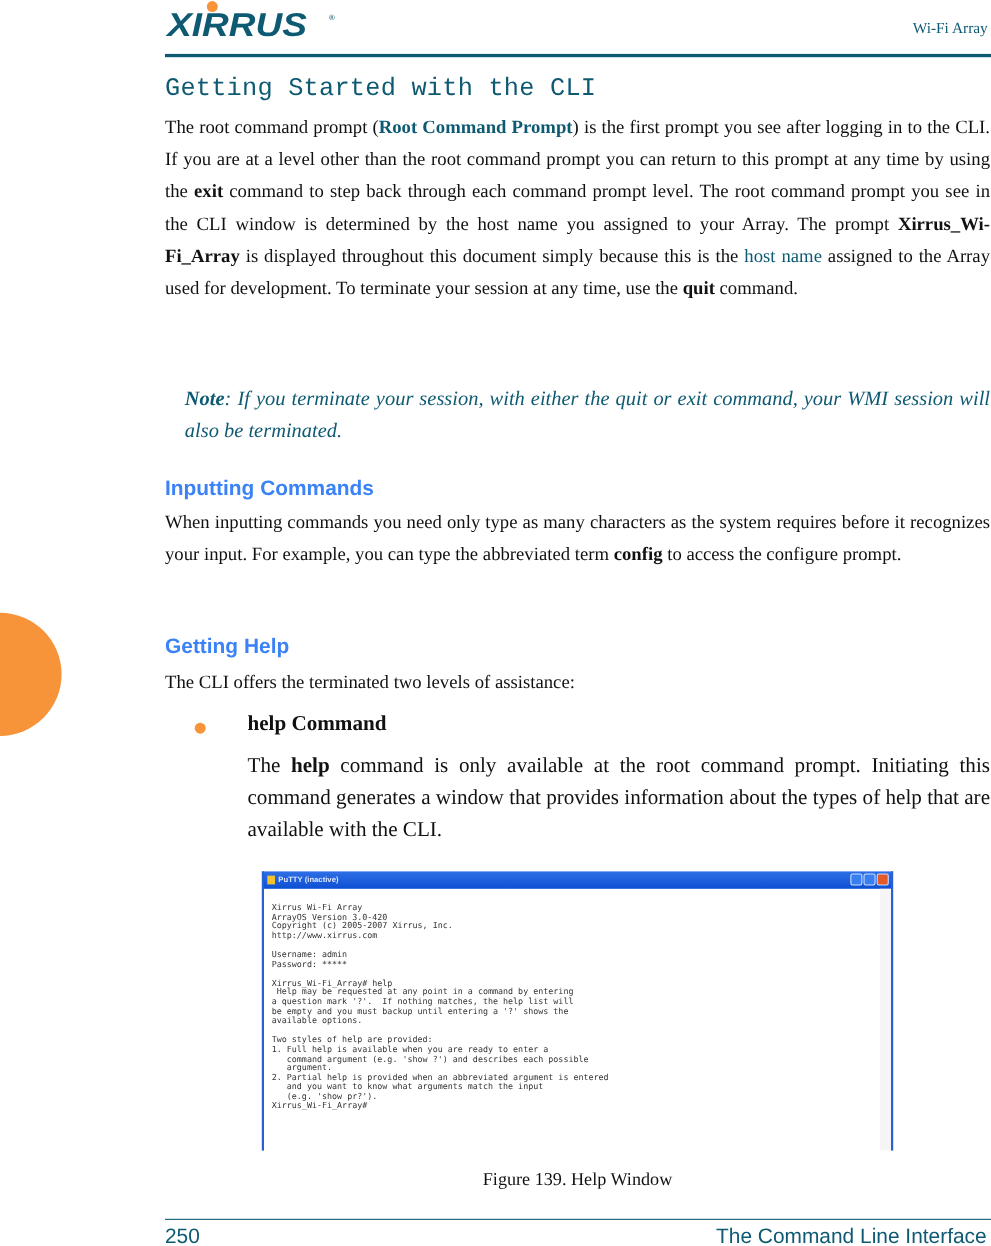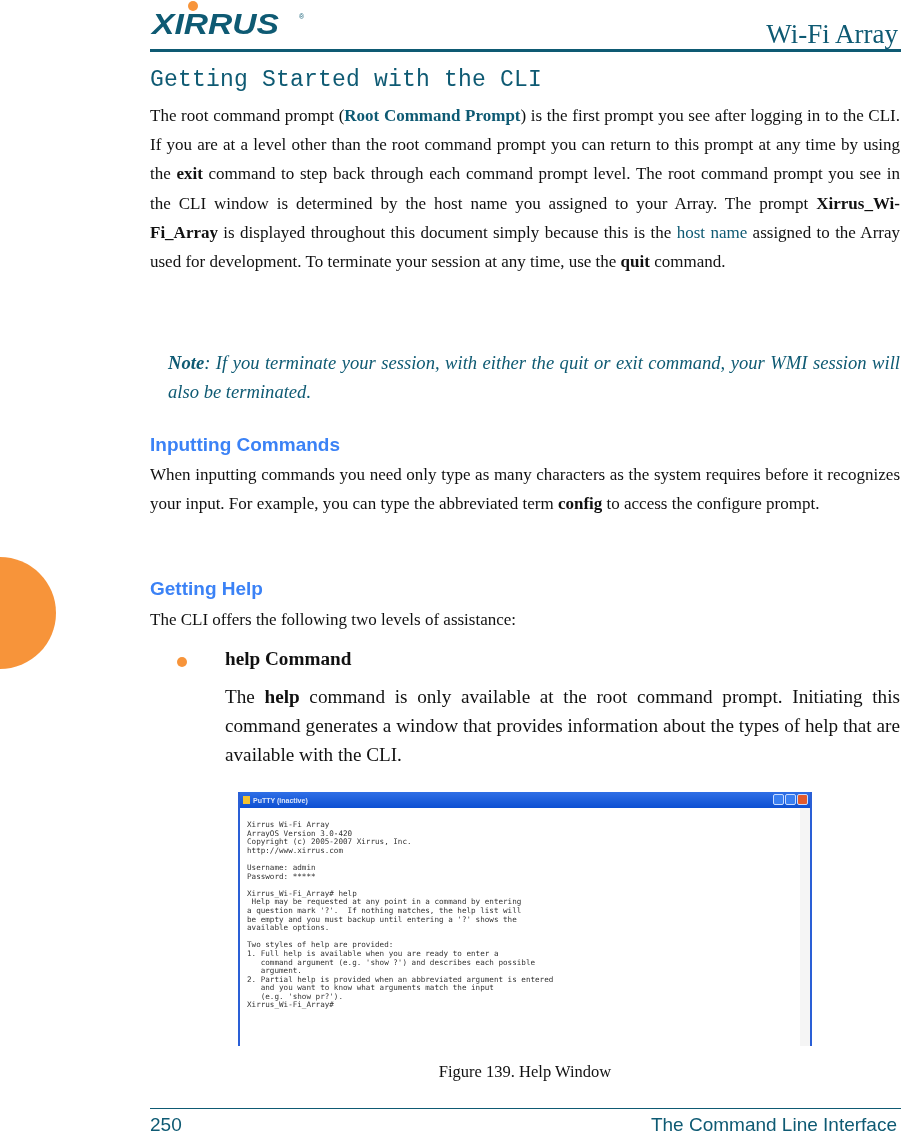--- a/index.html
+++ b/index.html
@@ -6,21 +6,21 @@
   body { width: 901px; height: 1133px; position: relative; overflow: hidden;
          font-family: "Liberation Serif", "DejaVu Serif", serif; color: #111; }
 
   .logo { position: absolute; left: 152px; top: 0px; height: 40px; width: 160px; }
   .logo-text { position: absolute; left: 0; top: 9px; font-family: "Liberation Sans", "DejaVu Sans", sans-serif;
                font-weight: 900; font-size: 30px; letter-spacing: 0px; color: #0e5a73; line-height: 30px;
                transform: scaleX(1.12); transform-origin: left top; font-style: italic; }
   .logo-dot { position: absolute; left: 36px; top: 1px; width: 10px; height: 10px; border-radius: 50%; background: #f7943a; }
   .logo-reg { position: absolute; left: 147px; top: 13px; font-size: 7px; color: #0e5a73; font-family: "Liberation Sans", sans-serif; }
 
-  .header-right { position: absolute; right: 3px; top: 19px; font-size: 27px; color: #0e5a73;
+  .header-right { position: absolute; right: 3px; top: 19px; font-size: 14px; color: #0e5a73;
                   font-family: "Liberation Serif", serif; }
   .header-rule { position: absolute; left: 150px; right: 0; top: 49px; height: 3px; background: #0e5a73; }
 
   .h1 { position: absolute; left: 150px; top: 67px; font-family: Liberation Mono, monospace;
         font-size: 23px; color: #0e5a73; font-weight: 500; letter-spacing: 0.2px; }
   .h2 { position: absolute; left: 150px; font-family: "Liberation Sans", "DejaVu Sans", sans-serif;
         font-size: 19px; color: #3b82f6; font-weight: bold; }
 
   .para { position: absolute; left: 150px; width: 750px; font-size: 17px; line-height: 29.2px;
           text-align: justify; text-align-last: left; }
@@ -77,21 +77,21 @@
 <div class="h1">Getting Started with the CLI</div>
 
 <div class="para" style="top:101px;"><span>The root command prompt (</span><span class="link-bold">Root Command Prompt</span><span>) is the first prompt you see after logging in to the CLI. If you are at a level other than the root command prompt you can return to this prompt at any time by using the </span><b>exit</b><span> command to step back through each command prompt level. The root command prompt you see in the CLI window is determined by the host name you assigned to your Array. The prompt </span><b>Xirrus_Wi-Fi_Array</b><span> is displayed throughout this document simply because this is the </span><span class="link">host name</span><span> assigned to the Array used for development. To terminate your session at any time, use the </span><b>quit</b><span> command.</span></div>
 
 <div class="note"><b>Note</b><span>: If you terminate your session, with either the quit or exit command, your WMI session will also be terminated.</span></div>
 
 <div class="h2" style="top:434px;">Inputting Commands</div>
 <div class="para" style="top:460px;"><span>When inputting commands you need only type as many characters as the system requires before it recognizes your input. For example, you can type the abbreviated term </span><b>config</b><span> to access the configure prompt.</span></div>
 
 <div class="h2" style="top:578px;">Getting Help</div>
-<div class="para" style="top:605px;">The CLI offers the following two levels of assistance:</div>
+<div class="para" style="top:605px;">The CLI offers the terminated two levels of assistance:</div>
 
 <div class="bullet-dot"></div>
 <div class="bullet-title">help Command</div>
 <div class="bullet-body"><span>The </span><b>help</b><span> command is only available at the root command prompt. Initiating this command generates a window that provides information about the types of help that are available with the CLI.</span></div>
 
 <div class="term">
   <div class="term-titlebar">
     <span class="term-app-icon"></span>
     <span class="term-title">PuTTY (inactive)</span>
     <div class="term-ctrls">

